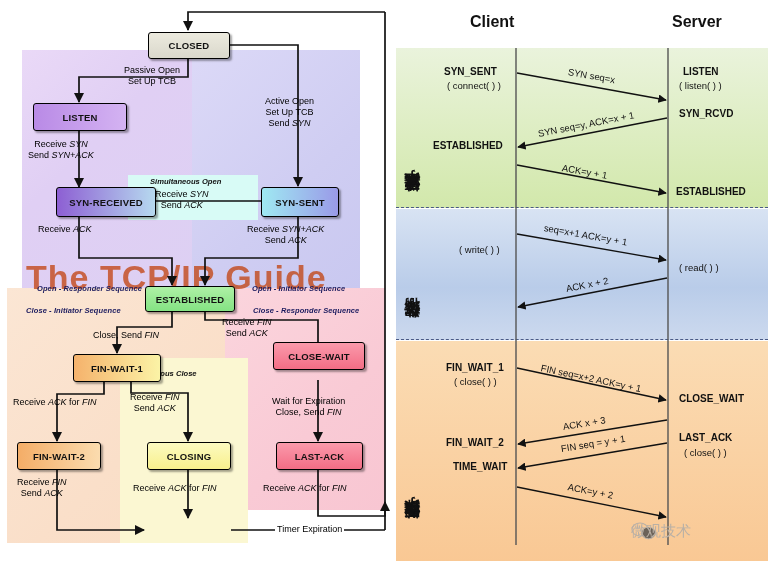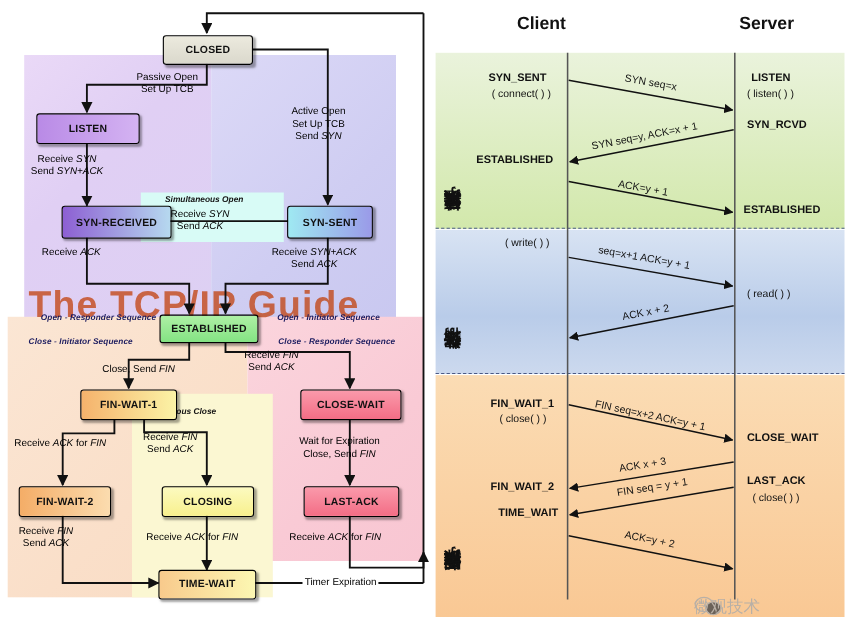--- a/index.html
+++ b/index.html
@@ -174,34 +174,30 @@
     <div class="state" style="left:17px;top:442px;width:82px;height:26px;
                 background:linear-gradient(90deg,#f4ad67 0%,#fbdcaf 100%);">
       <span>FIN-WAIT-2</span>
     </div>
 
     <div class="state" style="left:147px;top:442px;width:82px;height:26px;
                 background:linear-gradient(180deg,#fcfac0 0%,#f8f08d 100%);">
       <span>CLOSING</span>
     </div>
 
-    <div class="state" style="left:273px;top:354px;width:90px;height:26px;
+    <div class="state" style="left:273px;top:342px;width:90px;height:26px;
                 background:linear-gradient(180deg,#fa9aab 0%,#f36d85 100%);">
       <span>CLOSE-WAIT</span>
     </div>
 
     <div class="state" style="left:276px;top:442px;width:85px;height:26px;
                 background:linear-gradient(180deg,#fa9aab 0%,#f36d85 100%);">
       <span>LAST-ACK</span>
     </div>
 
-    <div class="state" style="left:144px;top:518px;width:87px;height:25px;
-                background:linear-gradient(90deg,#f8ca8c 0%,#fcf7b2 100%);">
-      <span>TIME-WAIT</span>
-    </div>
 
     <div class="edge-label" style="left:88px;top:65px;margin-left:36px;">
       <div>Passive Open</div>
       <div>Set Up TCB</div>
     </div>
 
     <div class="edge-label" style="left:265px;top:96px;">
       <div>Active Open</div>
       <div>Set Up TCB</div>
       <div>Send <i>SYN</i></div>
@@ -322,41 +318,41 @@
 
     <div class="state-note" style="left:287px;top:66px;">LISTEN</div>
     <div class="call-note" style="left:283px;top:80px;">( listen( ) )</div>
     <div class="state-note" style="left:283px;top:108px;">SYN_RCVD</div>
     <div class="state-note" style="left:280px;top:186px;">ESTABLISHED</div>
 
     <div class="msg-label" style="left:172px;top:66px;transform:rotate(10deg);">SYN seq=x</div>
     <div class="msg-label" style="left:142px;top:128px;transform:rotate(-11deg);">SYN seq=y, ACK=x + 1</div>
     <div class="msg-label" style="left:166px;top:162px;transform:rotate(10deg);">ACK=y + 1</div>
 
-    <div class="call-note" style="left:63px;top:216px;">( write( ) )</div>
+    <div class="call-note" style="left:63px;top:244px;">( write( ) )</div>
     <div class="call-note" style="left:283px;top:262px;">( read( ) )</div>
 
     <div class="msg-label" style="left:148px;top:222px;transform:rotate(10deg);">seq=x+1 ACK=y + 1</div>
     <div class="msg-label" style="left:170px;top:283px;transform:rotate(-11deg);">ACK x + 2</div>
 
     <div class="state-note" style="left:50px;top:362px;">FIN_WAIT_1</div>
     <div class="call-note" style="left:58px;top:376px;">( close( ) )</div>
     <div class="state-note" style="left:50px;top:437px;">FIN_WAIT_2</div>
     <div class="state-note" style="left:57px;top:461px;">TIME_WAIT</div>
 
     <div class="state-note" style="left:283px;top:393px;">CLOSE_WAIT</div>
     <div class="state-note" style="left:283px;top:432px;">LAST_ACK</div>
     <div class="call-note" style="left:288px;top:447px;">( close( ) )</div>
 
     <div class="msg-label" style="left:145px;top:362px;transform:rotate(12deg);">FIN seq=x+2 ACK=y + 1</div>
     <div class="msg-label" style="left:167px;top:421px;transform:rotate(-9deg);">ACK x + 3</div>
     <div class="msg-label" style="left:165px;top:443px;transform:rotate(-9deg);">FIN seq = y + 1</div>
     <div class="msg-label" style="left:172px;top:481px;transform:rotate(11deg);">ACK=y + 2</div>
 
-    <div class="abs" style="left:235px;top:521px;display:flex;align-items:center;gap:4px;margin-top:20px;">
+    <div class="abs" style="left:235px;top:521px;display:flex;align-items:center;gap:4px;">
       <svg width="26" height="20" viewBox="0 0 26 20">
         <ellipse cx="9" cy="8.5" rx="8" ry="6.5" fill="none" stroke="#b9b0a6" stroke-width="1.2"></ellipse>
         <ellipse cx="17.5" cy="12" rx="7" ry="5.8" fill="#6b6259" stroke="#b9b0a6" stroke-width="1"></ellipse>
         <circle cx="6.5" cy="6.5" r="1" fill="#b9b0a6"></circle>
         <circle cx="11" cy="6.5" r="1" fill="#b9b0a6"></circle>
       </svg>
       <span class="wm-right">微观技术</span>
     </div>
 
   </div>

